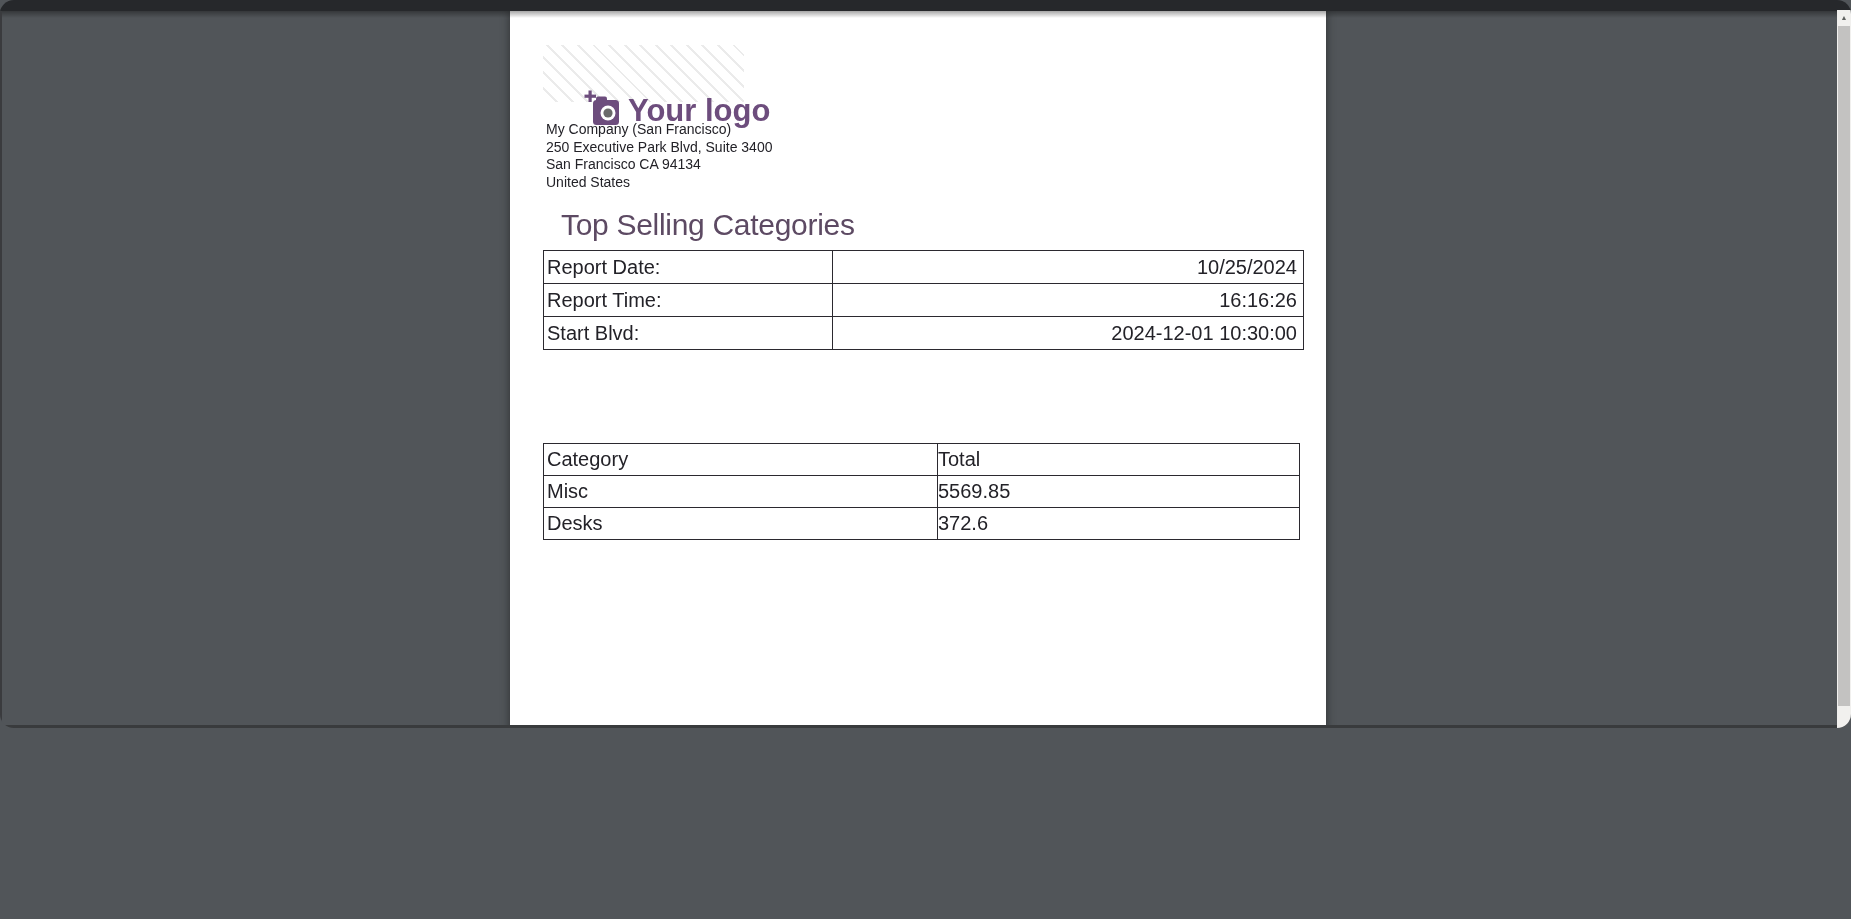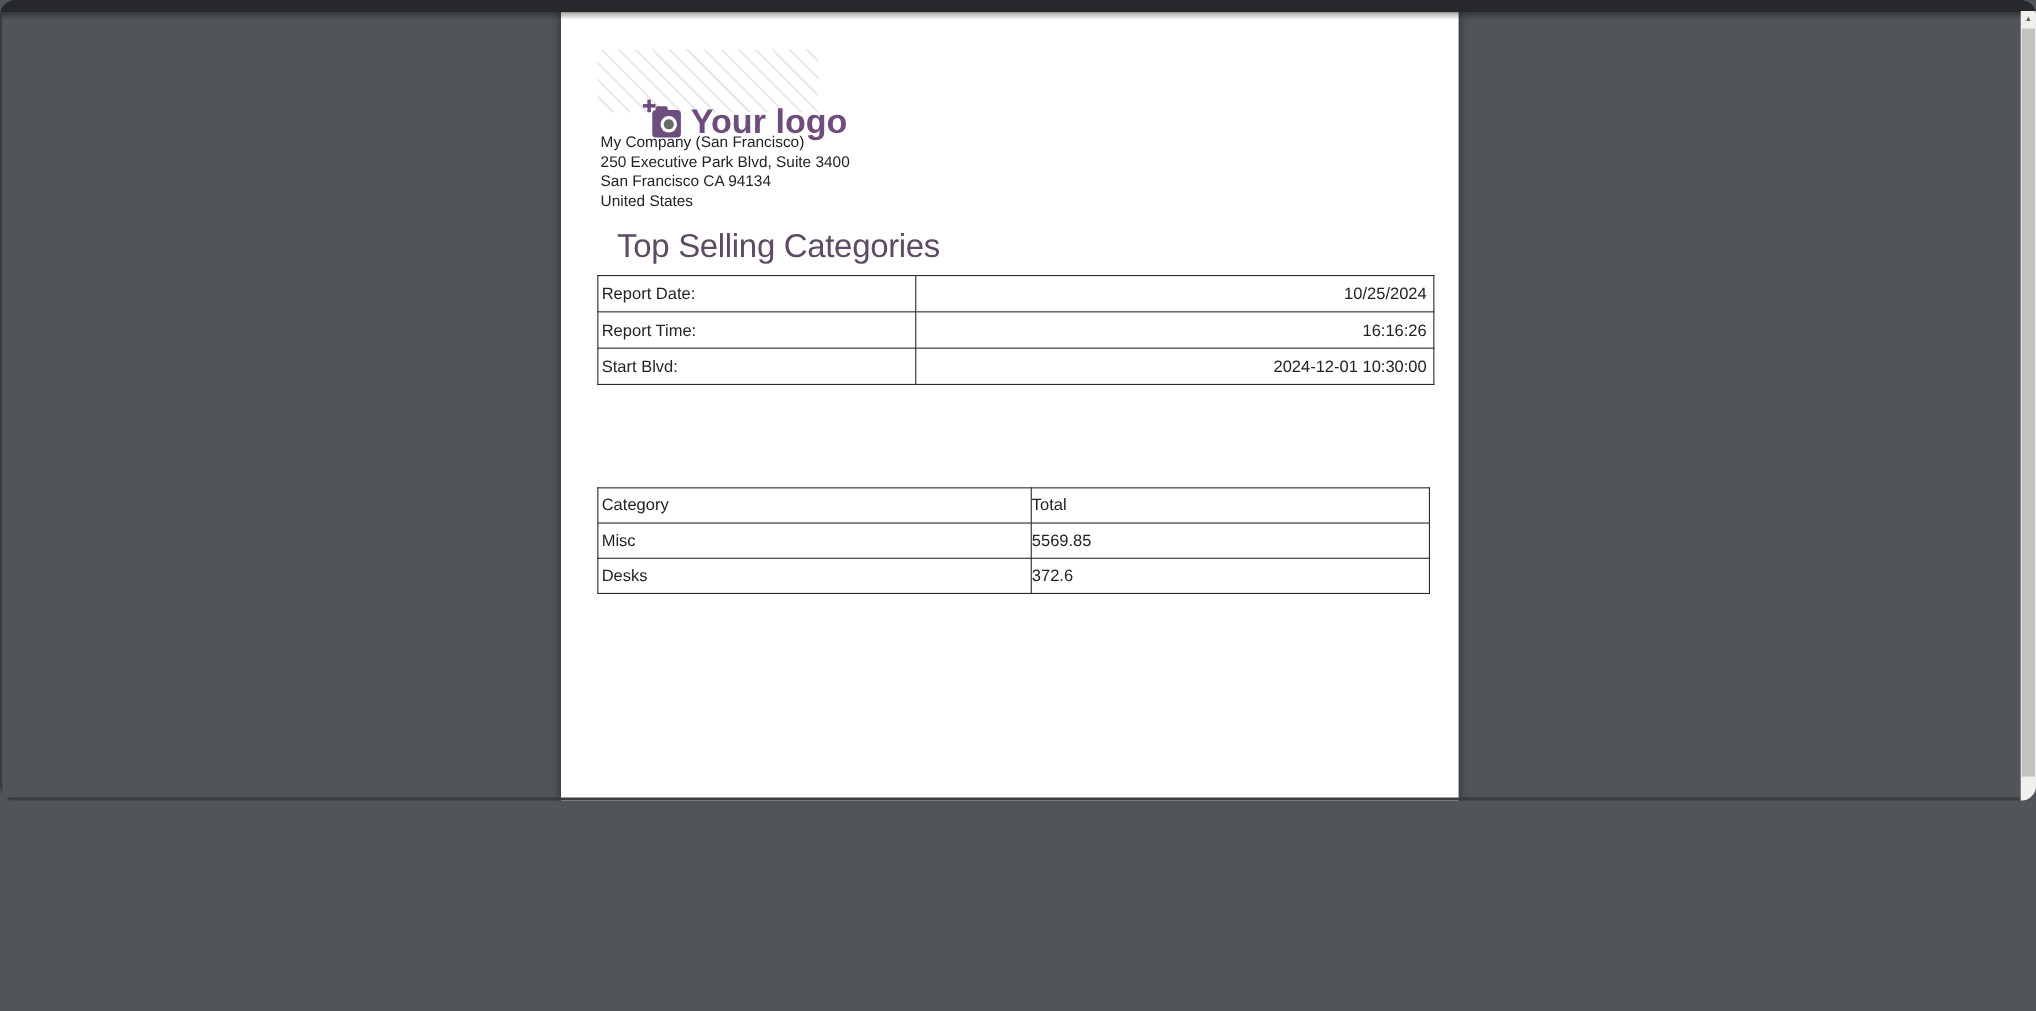--- a/index.html
+++ b/index.html
@@ -25,21 +25,21 @@
 
   
   .address{position:absolute;left:36px;top:110px;font-size:14px;line-height:17.6px;color:#232228;}
 
   
   .report-title{position:absolute;left:33px;top:197px;width:749px;text-align:left;text-indent:18px;
         font-size:30px;font-weight:400;color:#5d4a63;letter-spacing:-0.3px;white-space:nowrap;}
 
   
   table.doc{border-collapse:collapse;position:absolute;left:33px;width:749px;table-layout:fixed;}
-  table.doc td{border:1.5px solid #2b292f;font-size:15px;color:#232228;
+  table.doc td{border:1.5px solid #2b292f;font-size:20px;color:#232228;
         overflow:hidden;white-space:nowrap;background:#fff;vertical-align:middle;padding:0;}
   table.meta{top:239px;}
   table.meta td{height:32px;}
   table.meta td.lbl{width:285px;padding-left:3px;text-align:left;}
   table.meta td.val{width:464px;padding-right:6px;text-align:right;}
   table.cat{top:432px;}
   table.cat td{height:31px;}
   table.cat td.lbl{width:390px;padding-left:3px;text-align:left;}
   table.cat td.val{width:359px;padding-right:2px;text-align:left;}
 

